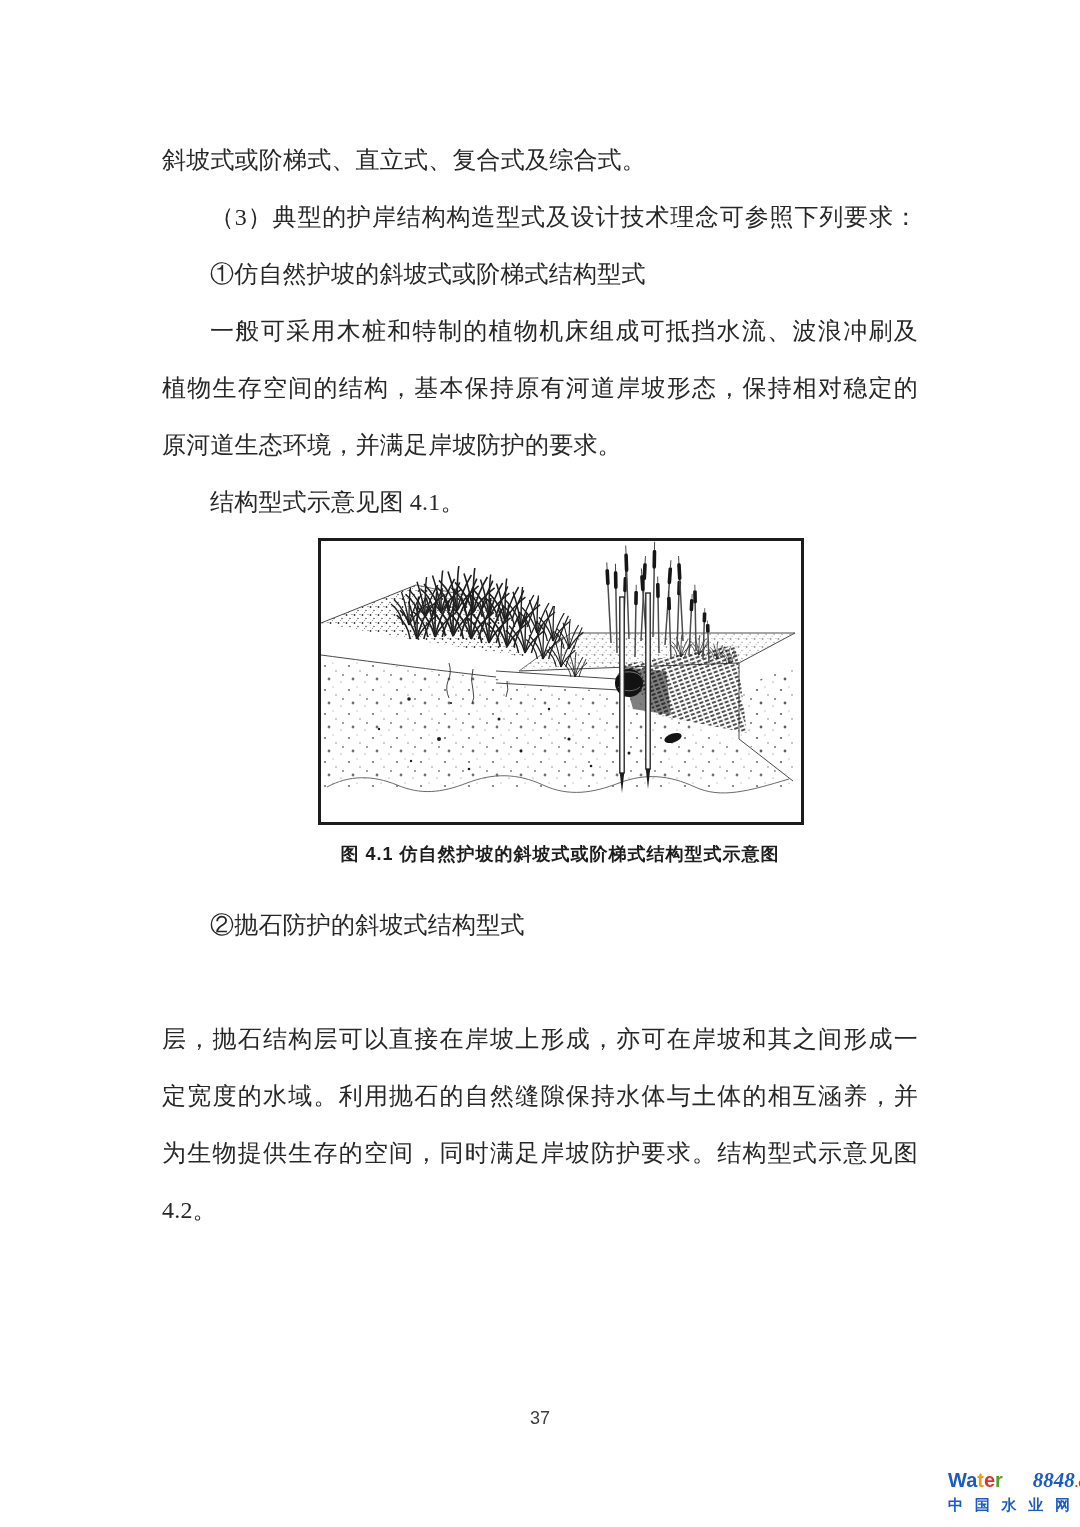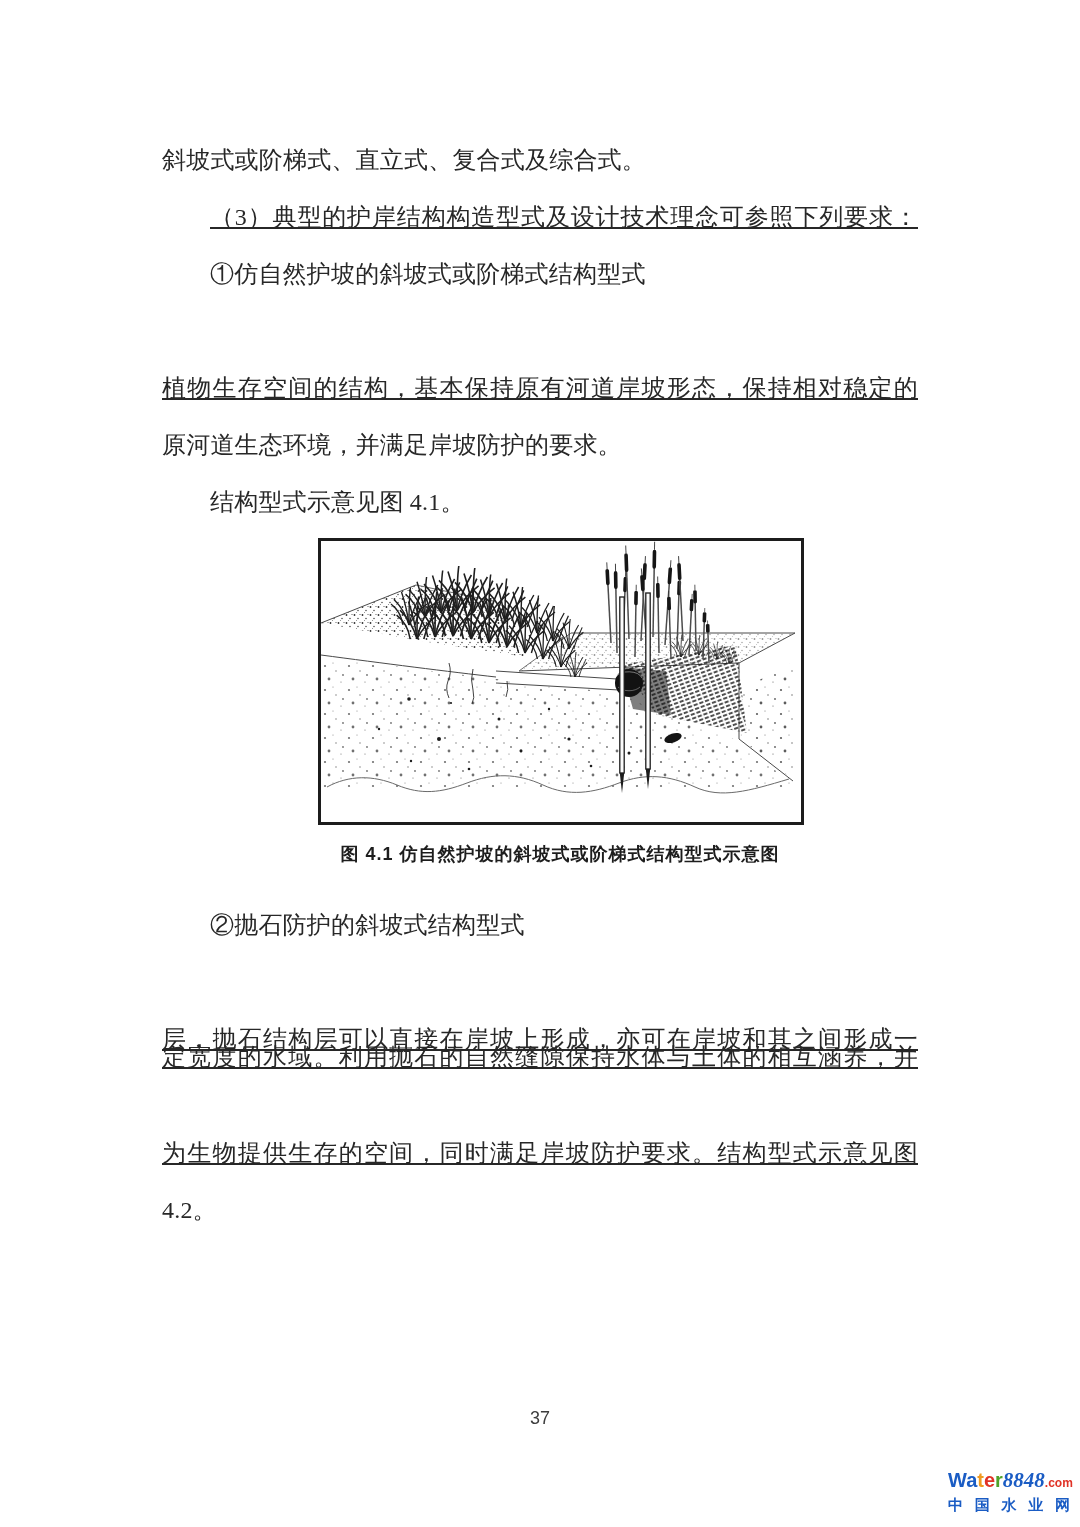--- a/index.html
+++ b/index.html
@@ -1,53 +1,54 @@
 <!DOCTYPE html>
 <html><head>
 <meta charset="utf-8">
 <style>
   html,body{margin:0;padding:0;background:#ffffff;}
   .page{position:relative;width:1080px;height:1527px;background:#fff;overflow:hidden;
         font-family:"Liberation Serif","DejaVu Serif",serif;color:#272727;}
   .bline{position:absolute;left:162px;width:756px;height:34px;font-size:24px;line-height:30px;
          letter-spacing:0.2px;white-space:normal;}
-  .jfull{text-align:justify;text-align-last:justify;text-justify:inter-character;text-decoration:underline;}
+  .jfull{text-align:justify;text-align-last:justify;text-justify:inter-character;}
   .ind{padding-left:48px;width:708px;}
   .short{white-space:nowrap;}
   .figure-box{position:absolute;left:318px;top:538px;width:486px;height:287px;
               border:3px solid #1c1c1c;box-sizing:border-box;background:#fff;}
   .figure-box svg{display:block;width:480px;height:281px;}
   .fig-caption{position:absolute;left:260px;top:842px;width:600px;text-align:center;
                font-family:"Liberation Sans","DejaVu Sans",sans-serif;font-weight:700;
                font-size:18px;letter-spacing:1px;color:#1d1d1d;}
   .page-number{position:absolute;left:0;top:1408px;width:1080px;text-align:center;
                font-family:"Liberation Sans","DejaVu Sans",sans-serif;font-size:18px;color:#3d3d3d;}
   .wm{position:absolute;right:10px;bottom:12px;width:122px;
       font-family:"Liberation Sans","DejaVu Sans",sans-serif;}
   .wm-line1{white-space:nowrap;font-weight:700;font-size:20px;line-height:22px;text-align:left;}
-  .wm-digits{font-family:"Liberation Serif","DejaVu Serif",serif;font-style:italic;font-weight:700;font-size:21px;}
+  .wm-digits{font-family:"Liberation Serif","DejaVu Serif",serif;font-style:italic;font-weight:700;font-size:21px;margin-left:30px;}
   .wm-tld{font-size:12px;font-weight:700;vertical-align:baseline;}
   .wm-line2{display:flex;justify-content:space-between;font-weight:700;font-size:15px;
             margin-top:2px;color:#1a5cc4;}
   .c-blue{color:#1a5cc4;} .c-orange{color:#f09a20;} .c-red{color:#e03226;} .c-green{color:#4fa32a;}
 </style>
 </head>
 <body>
 
 <div class="page">
 
   <div class="bline short" style="top:145px">斜坡式或阶梯式、直立式、复合式及综合式。</div>
   <div class="bline ind jfull" style="top:202px">（3）典型的护岸结构构造型式及设计技术理念可参照下列要求：</div>
   <div class="bline ind short" style="top:259px">①仿自然护坡的斜坡式或阶梯式结构型式</div>
+  <div class="bline ind jfull" style="top:316px">一般可采用木桩和特制的植物机床组成可抵挡水流、波浪冲刷及</div>
   <div class="bline jfull" style="top:373px">植物生存空间的结构，基本保持原有河道岸坡形态，保持相对稳定的</div>
   <div class="bline short" style="top:430px">原河道生态环境，并满足岸坡防护的要求。</div>
   <div class="bline ind short" style="top:487px">结构型式示意见图 4.1。</div>
   <div class="bline ind short" style="top:910px">②抛石防护的斜坡式结构型式</div>
   <div class="bline jfull" style="top:1024px">层，抛石结构层可以直接在岸坡上形成，亦可在岸坡和其之间形成一</div>
-  <div class="bline jfull" style="top:1042px">定宽度的水域。利用抛石的自然缝隙保持水体与土体的相互涵养，并</div>
+  <div class="bline jfull" style="top:1081px">定宽度的水域。利用抛石的自然缝隙保持水体与土体的相互涵养，并</div>
   <div class="bline jfull" style="top:1138px">为生物提供生存的空间，同时满足岸坡防护要求。结构型式示意见图</div>
   <div class="bline short" style="top:1195px">4.2。</div>
 
   <div class="figure-box">
     <svg viewBox="0 0 480 281">
       <defs>
         <pattern id="pd1" width="8" height="8" patternUnits="userSpaceOnUse">
           <circle cx="1.5" cy="2" r="0.9" fill="#2e2e2e"></circle>
             <circle cx="5" cy="5.5" r="0.7" fill="#2e2e2e"></circle>
           <circle cx="3.5" cy="7.5" r="0.45" fill="#2e2e2e"></circle>

